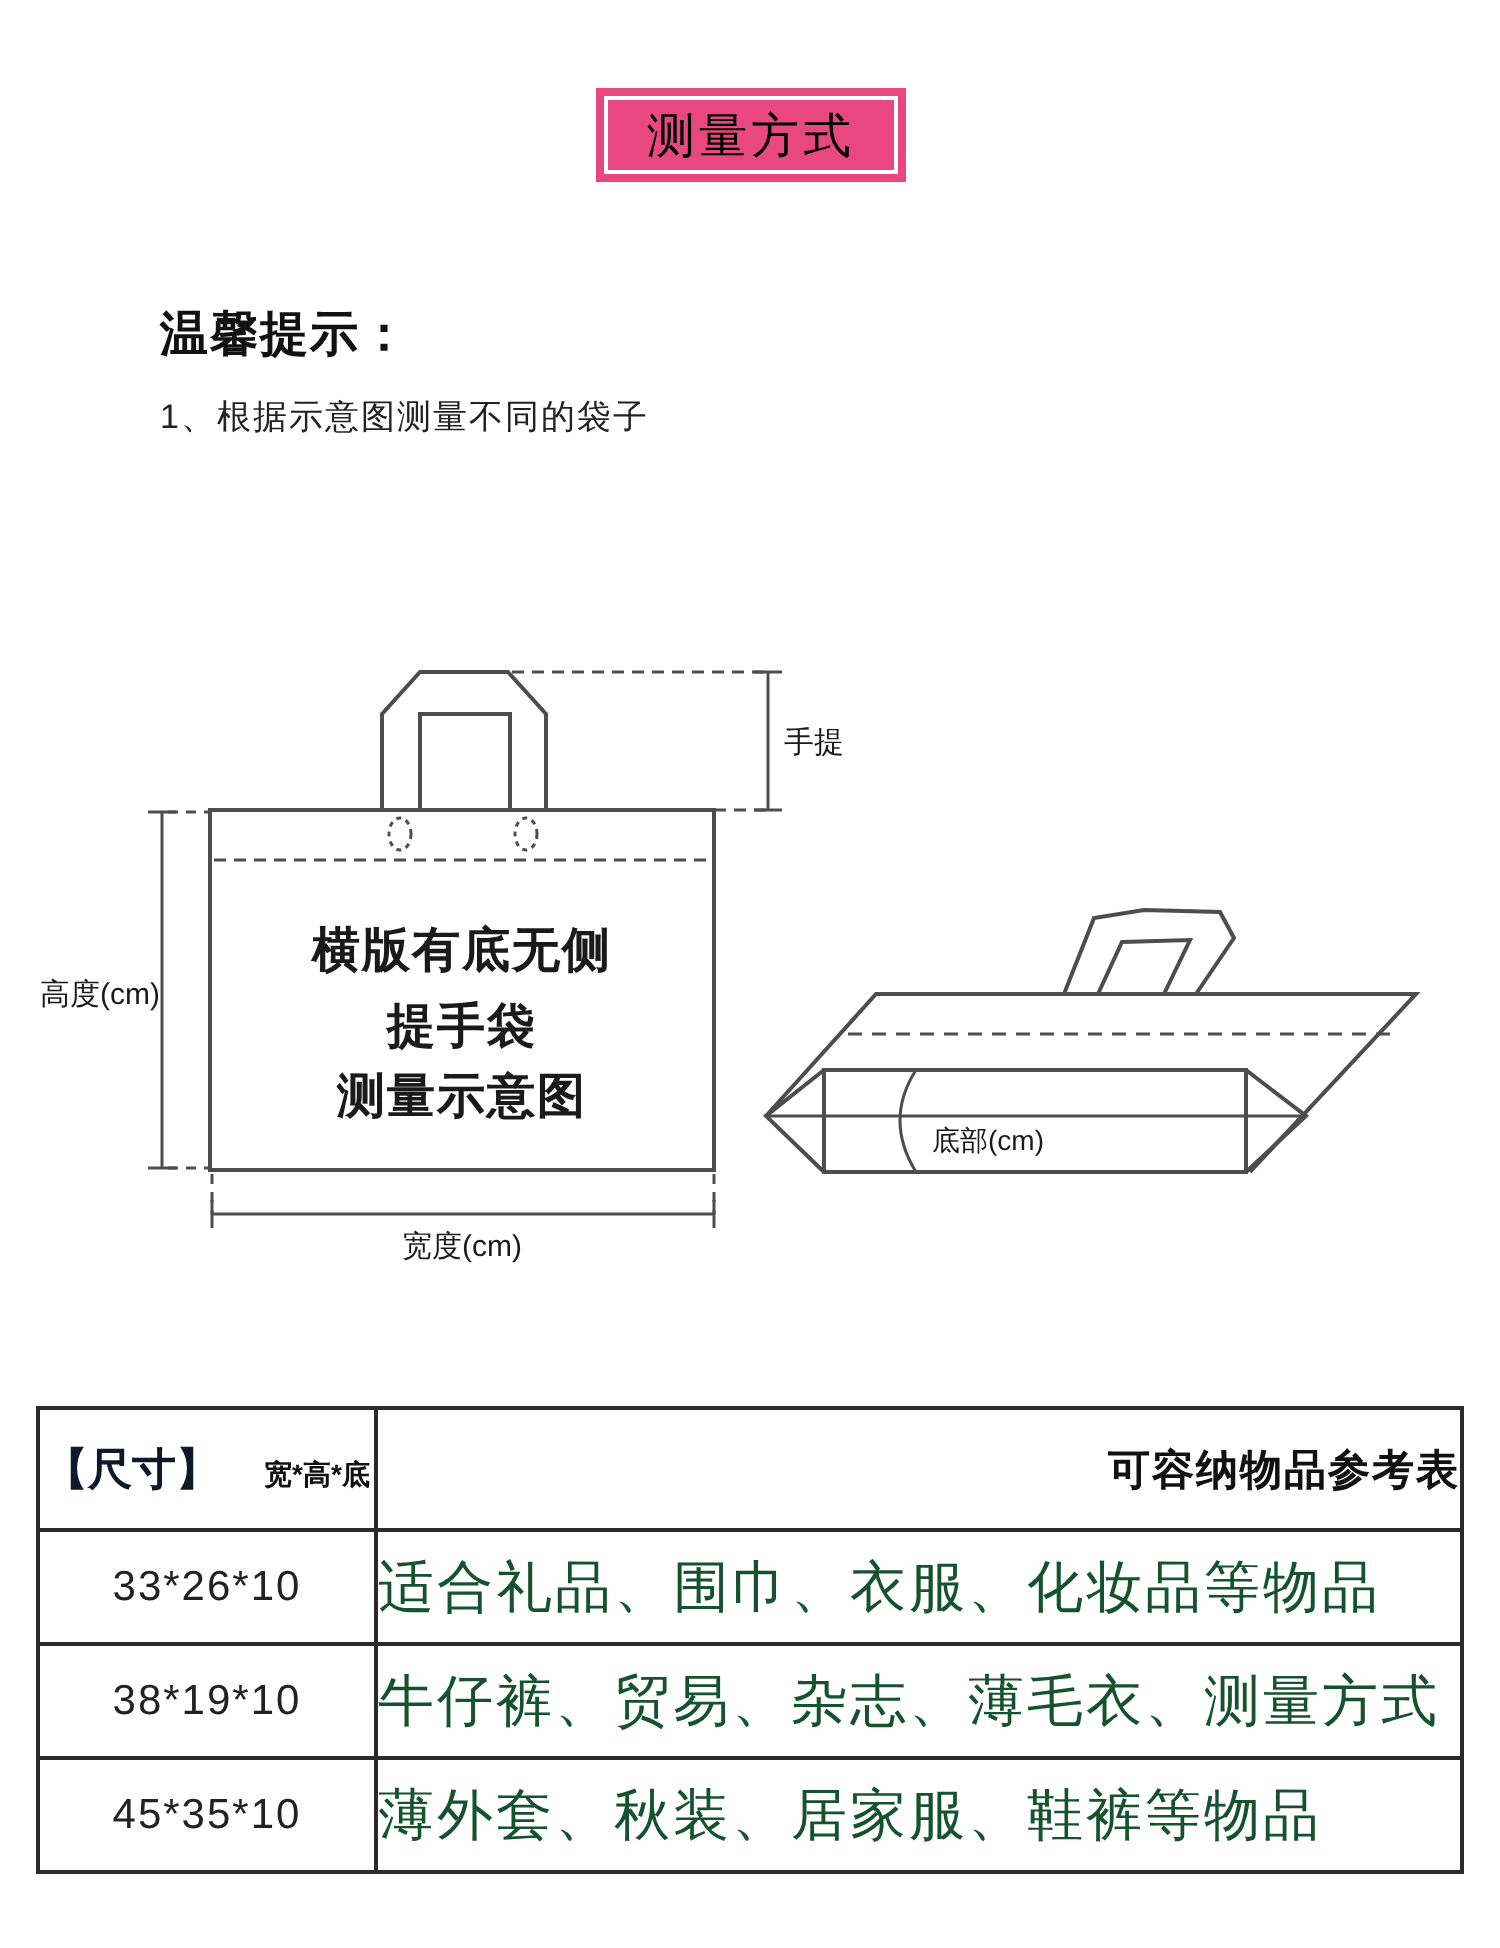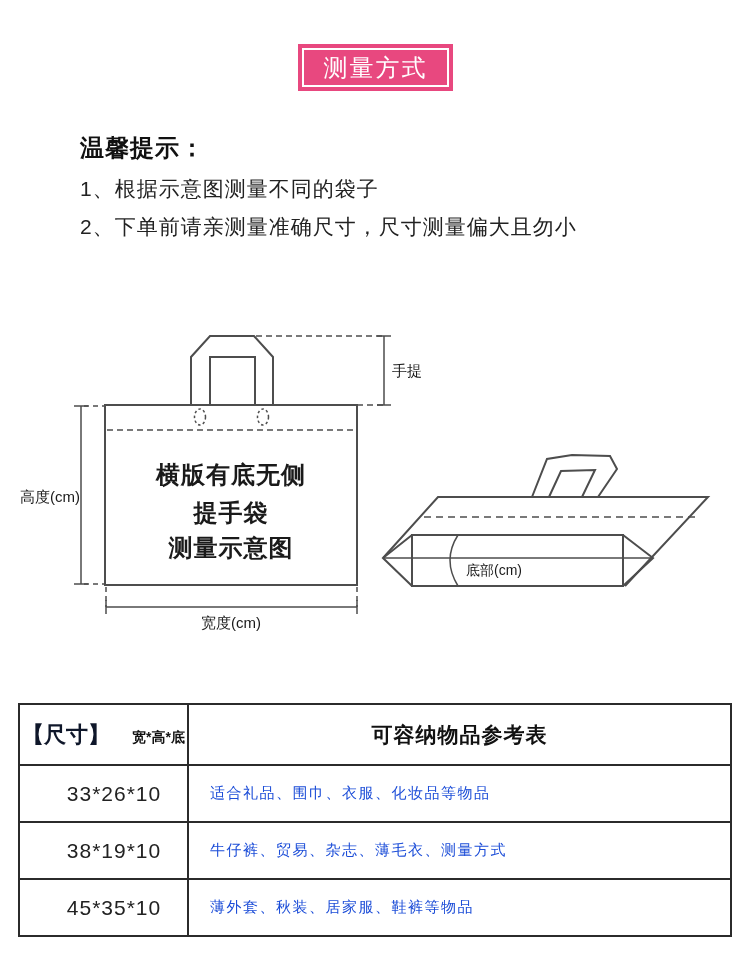--- a/index.html
+++ b/index.html
@@ -27,43 +27,43 @@
     padding: 4px;
   }
   .banner-inner {
     width: 100%;
     height: 100%;
     box-sizing: border-box;
     border: 2px solid #ffffff;
     display: flex;
     align-items: center;
     justify-content: center;
-    color: #ffffff;
+    color: #000000;
     font-size: 24px;
     letter-spacing: 2px;
     font-weight: 500;
   }
 
   
   .tips {
     position: absolute;
     left: 80px;
-    top: 132px;
+    top: 152px;
     width: 650px;
   }
   .tips-heading {
     font-size: 24px;
     font-weight: 700;
     letter-spacing: 1px;
     line-height: 32px;
     margin-bottom: 6px;
     color: #111111;
   }
   .tip-item {
-    font-size: 21px;
+    font-size: 17px;
     line-height: 38px;
     letter-spacing: 1px;
     color: #222222;
   }
 
   
   .diagram {
     position: absolute;
     left: 0;
     top: 320px;
@@ -82,69 +82,68 @@
     table-layout: fixed;
   }
   .size-table td, .size-table th {
     border: 2px solid #2b2b2b;
     background: #ffffff;
     padding: 0;
     vertical-align: middle;
   }
   .col-size { width: 169px; }
   .size-table .header-row td { height: 59px; }
-  .size-table .data-row td { height: 55px; padding-left: 21px; }
+  .size-table .data-row td { height: 55px; }
   .header-size-cell {
     text-align: center;
     white-space: nowrap;
   }
   .size-bracket {
     font-size: 22px;
     font-weight: 700;
     color: #0f172a;
   }
   .size-sub {
     font-size: 14px;
     font-weight: 700;
     color: #111111;
     margin-left: 22px;
   }
   .items-header-cell {
-    text-align: center;
+    text-align: right;
     font-size: 21px;
     font-weight: 700;
     letter-spacing: 1px;
     color: #111111;
   }
   .size-cell {
     text-align: center;
     font-size: 21px;
     letter-spacing: 1px;
     color: #222222;
   }
   .items-cell {
-    font-size: 15px;
+    font-size: 28px;
     letter-spacing: 1.5px;
     padding-left: 24px;
-    color: #1d4ed8;
+    color: #14532d;
   }
 </style>
 </head>
 <body>
 
 <div class="page">
 
   <div class="banner">
     <div class="banner-inner">测量方式</div>
   </div>
 
   <div class="tips">
     <div class="tips-heading">温馨提示：</div>
     <div class="tip-item">1、根据示意图测量不同的袋子</div>
-    <div class="tip-item">2、下单前请亲测量准确尺寸，尺寸测量偏大且勿小</div>
   </div>
 
   <svg class="diagram" width="750" height="340" viewBox="0 0 750 340">
 
     <g stroke="#4d4d4d" stroke-width="2" fill="none">
       <rect x="105" y="85" width="252" height="180"></rect>
       <path d="M191,85 L191,37 L210,16 L254,16 L273,37 L273,85"></path>
       <rect x="210" y="37" width="45" height="48"></rect>
       <ellipse cx="200" cy="97" rx="5.5" ry="8" stroke-dasharray="2.5,2.5" stroke-width="1.5"></ellipse>
       <ellipse cx="263" cy="97" rx="5.5" ry="8" stroke-dasharray="2.5,2.5" stroke-width="1.5"></ellipse>

